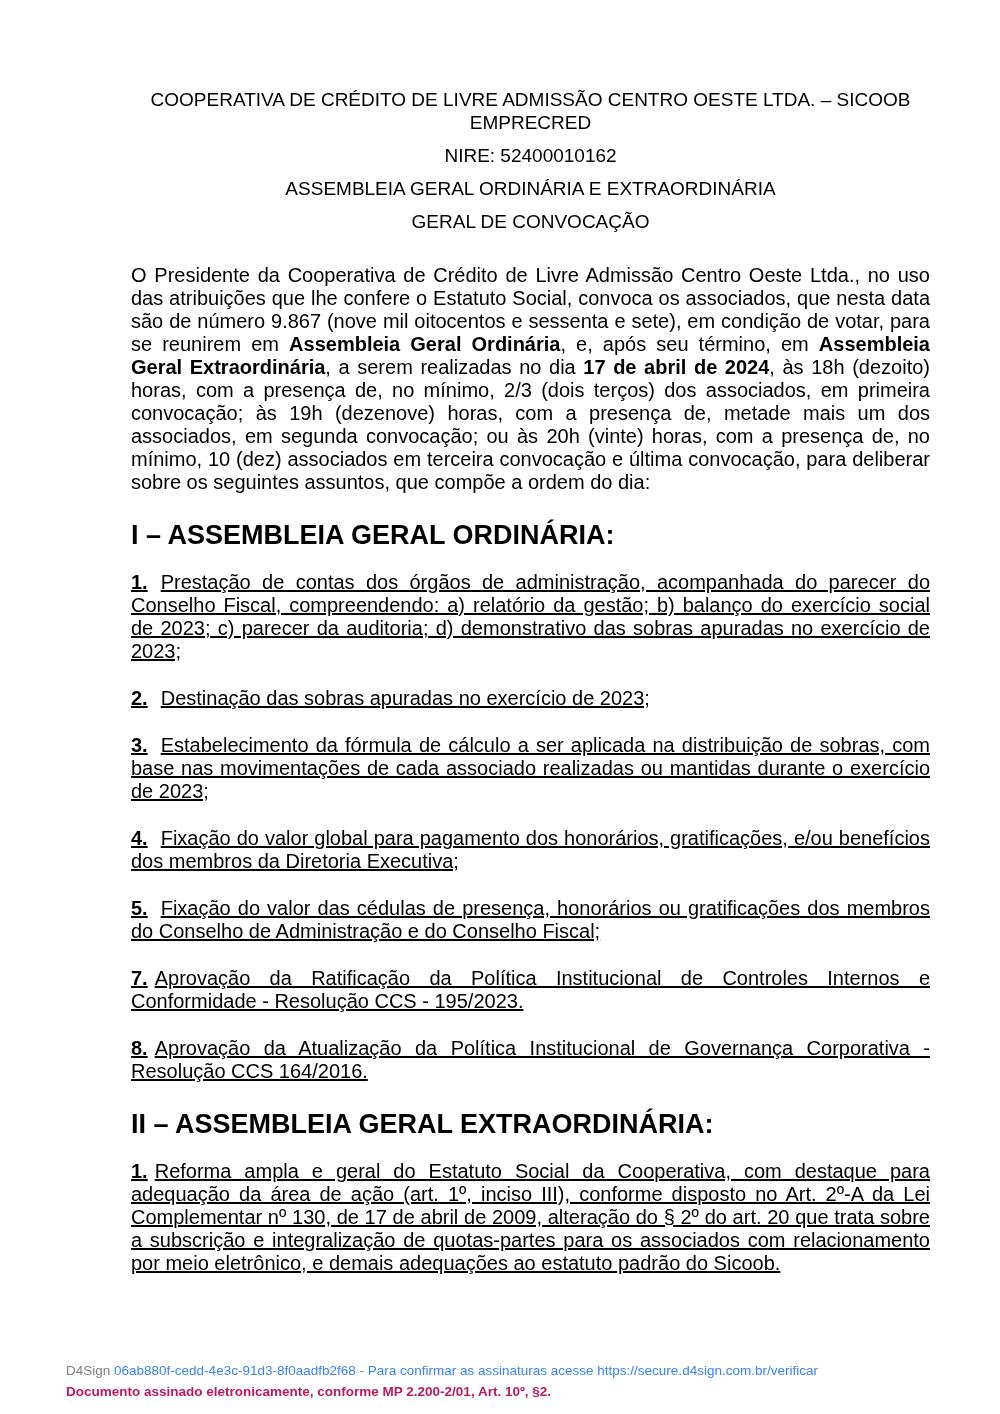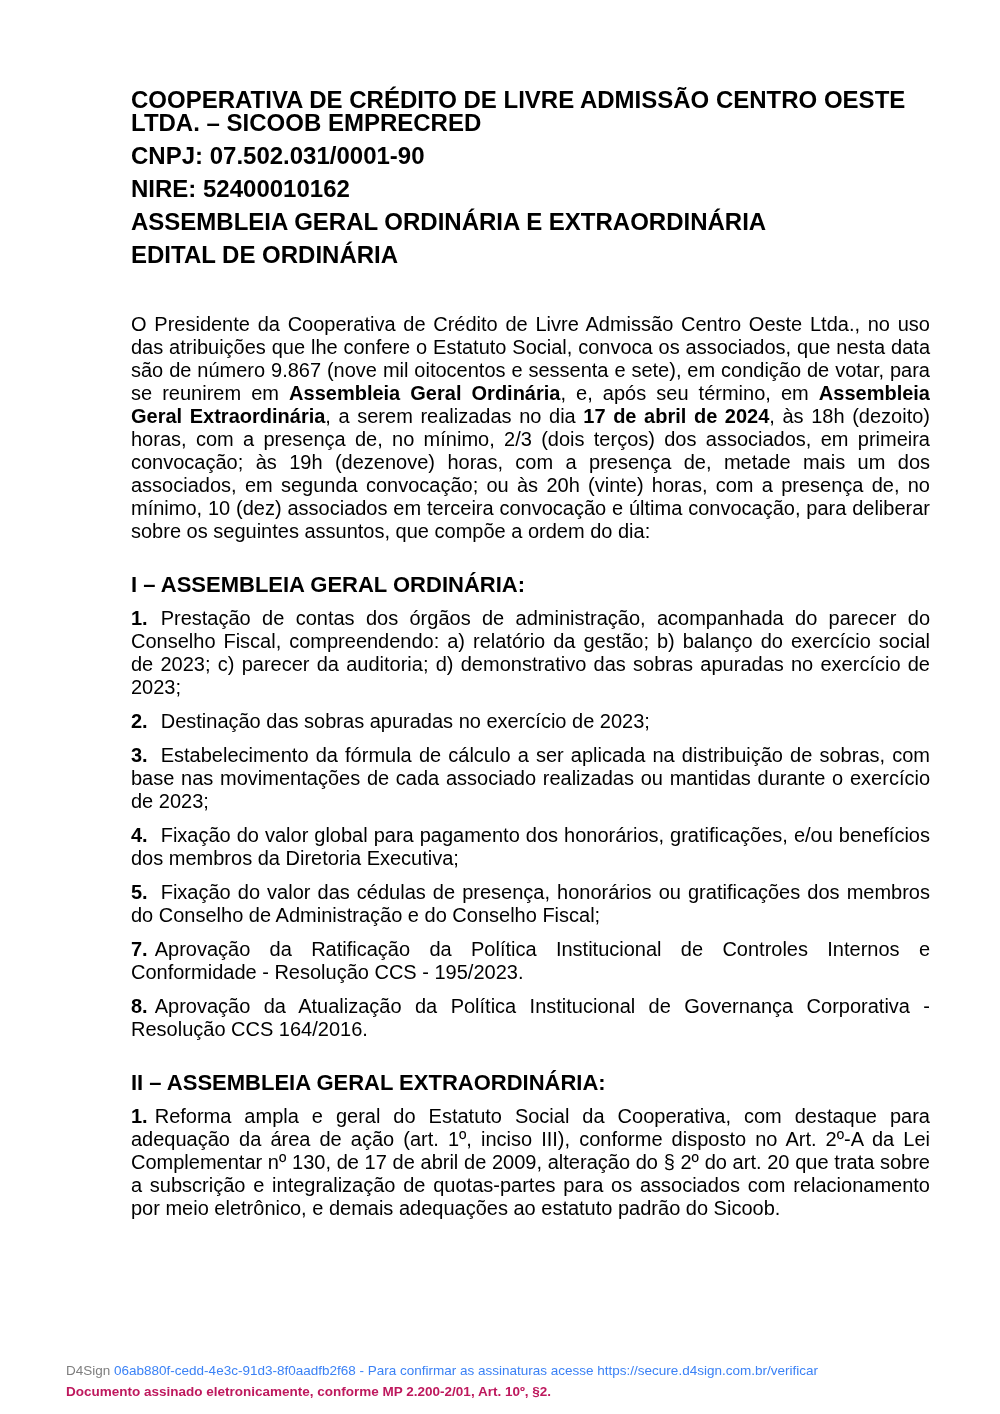--- a/index.html
+++ b/index.html
@@ -14,41 +14,42 @@
     overflow: hidden;
   }
   .content {
     position: absolute;
     left: 131px;
     top: 88px;
     width: 799px;
   }
   .doc-header p {
     margin: 0 0 10px 0;
-    font-weight: bold;
-    font-size: 24px;
+    text-align: center;
+    font-weight: normal;
+    font-size: 19px;
     line-height: 23px;
   }
   .body {
     margin: 0;
     font-size: 20px;
     line-height: 23px;
     text-align: justify;
     text-justify: inter-word;
   }
-  .intro { margin-top: 47px; }
+  .intro { margin-top: 31px; }
   .section-heading {
     margin: 30px 0 0 0;
     font-weight: bold;
-    font-size: 22px;
+    font-size: 27px;
     line-height: 23px;
     text-align: left;
   }
   .section-heading.second { }
-  .item { margin-top: 11px; }
+  .item { margin-top: 24px; text-decoration: underline; }
   .num { font-weight: bold; margin-right: 13px; }
   .num.tight { margin-right: 7px; }
   .footer {
     position: absolute;
     left: 66px;
     bottom: 12px;
     font-size: 13.5px;
     line-height: 21px;
   }
   .footer p { margin: 0; }
@@ -57,24 +58,23 @@
   .footer .line2 { font-weight: bold; color: #be185d; }
 </style>
 </head>
 <body>
 
 <div class="page">
   <div class="content">
 
     <div class="doc-header">
       <p>COOPERATIVA DE CRÉDITO DE LIVRE ADMISSÃO CENTRO OESTE LTDA. – SICOOB EMPRECRED</p>
-      <p>CNPJ: 07.502.031/0001-90</p>
       <p>NIRE: 52400010162</p>
       <p>ASSEMBLEIA GERAL ORDINÁRIA E EXTRAORDINÁRIA</p>
-      <p>EDITAL DE ORDINÁRIA</p>
+      <p>GERAL DE CONVOCAÇÃO</p>
     </div>
 
     <p class="body intro"><span>O Presidente da Cooperativa de Crédito de Livre Admissão Centro Oeste Ltda., no uso das atribuições que lhe confere o Estatuto Social, convoca os associados, que nesta data são de número 9.867 (nove mil oitocentos e sessenta e sete), em condição de votar, para se reunirem em </span><b>Assembleia Geral Ordinária</b><span>, e, após seu término, em </span><b>Assembleia Geral Extraordinária</b><span>, a serem realizadas no dia </span><b>17 de abril de 2024</b><span>, às 18h (dezoito) horas, com a presença de, no mínimo, 2/3 (dois terços) dos associados, em primeira convocação; às 19h (dezenove) horas, com a presença de, metade mais um dos associados, em segunda convocação; ou às 20h (vinte) horas, com a presença de, no mínimo, 10 (dez) associados em terceira convocação e última convocação, para deliberar sobre os seguintes assuntos, que compõe a ordem do dia:</span></p>
 
     <p class="section-heading">I – ASSEMBLEIA GERAL ORDINÁRIA:</p>
 
     <p class="body item"><span class="num">1.</span><span>Prestação de contas dos órgãos de administração, acompanhada do parecer do Conselho Fiscal, compreendendo: a) relatório da gestão; b) balanço do exercício social de 2023; c) parecer da auditoria; d) demonstrativo das sobras apuradas no exercício de 2023;</span></p>
     <p class="body item"><span class="num">2.</span><span>Destinação das sobras apuradas no exercício de 2023;</span></p>
     <p class="body item"><span class="num">3.</span><span>Estabelecimento da fórmula de cálculo a ser aplicada na distribuição de sobras, com base nas movimentações de cada associado realizadas ou mantidas durante o exercício de 2023;</span></p>
     <p class="body item"><span class="num">4.</span><span>Fixação do valor global para pagamento dos honorários, gratificações, e/ou benefícios dos membros da Diretoria Executiva;</span></p>

